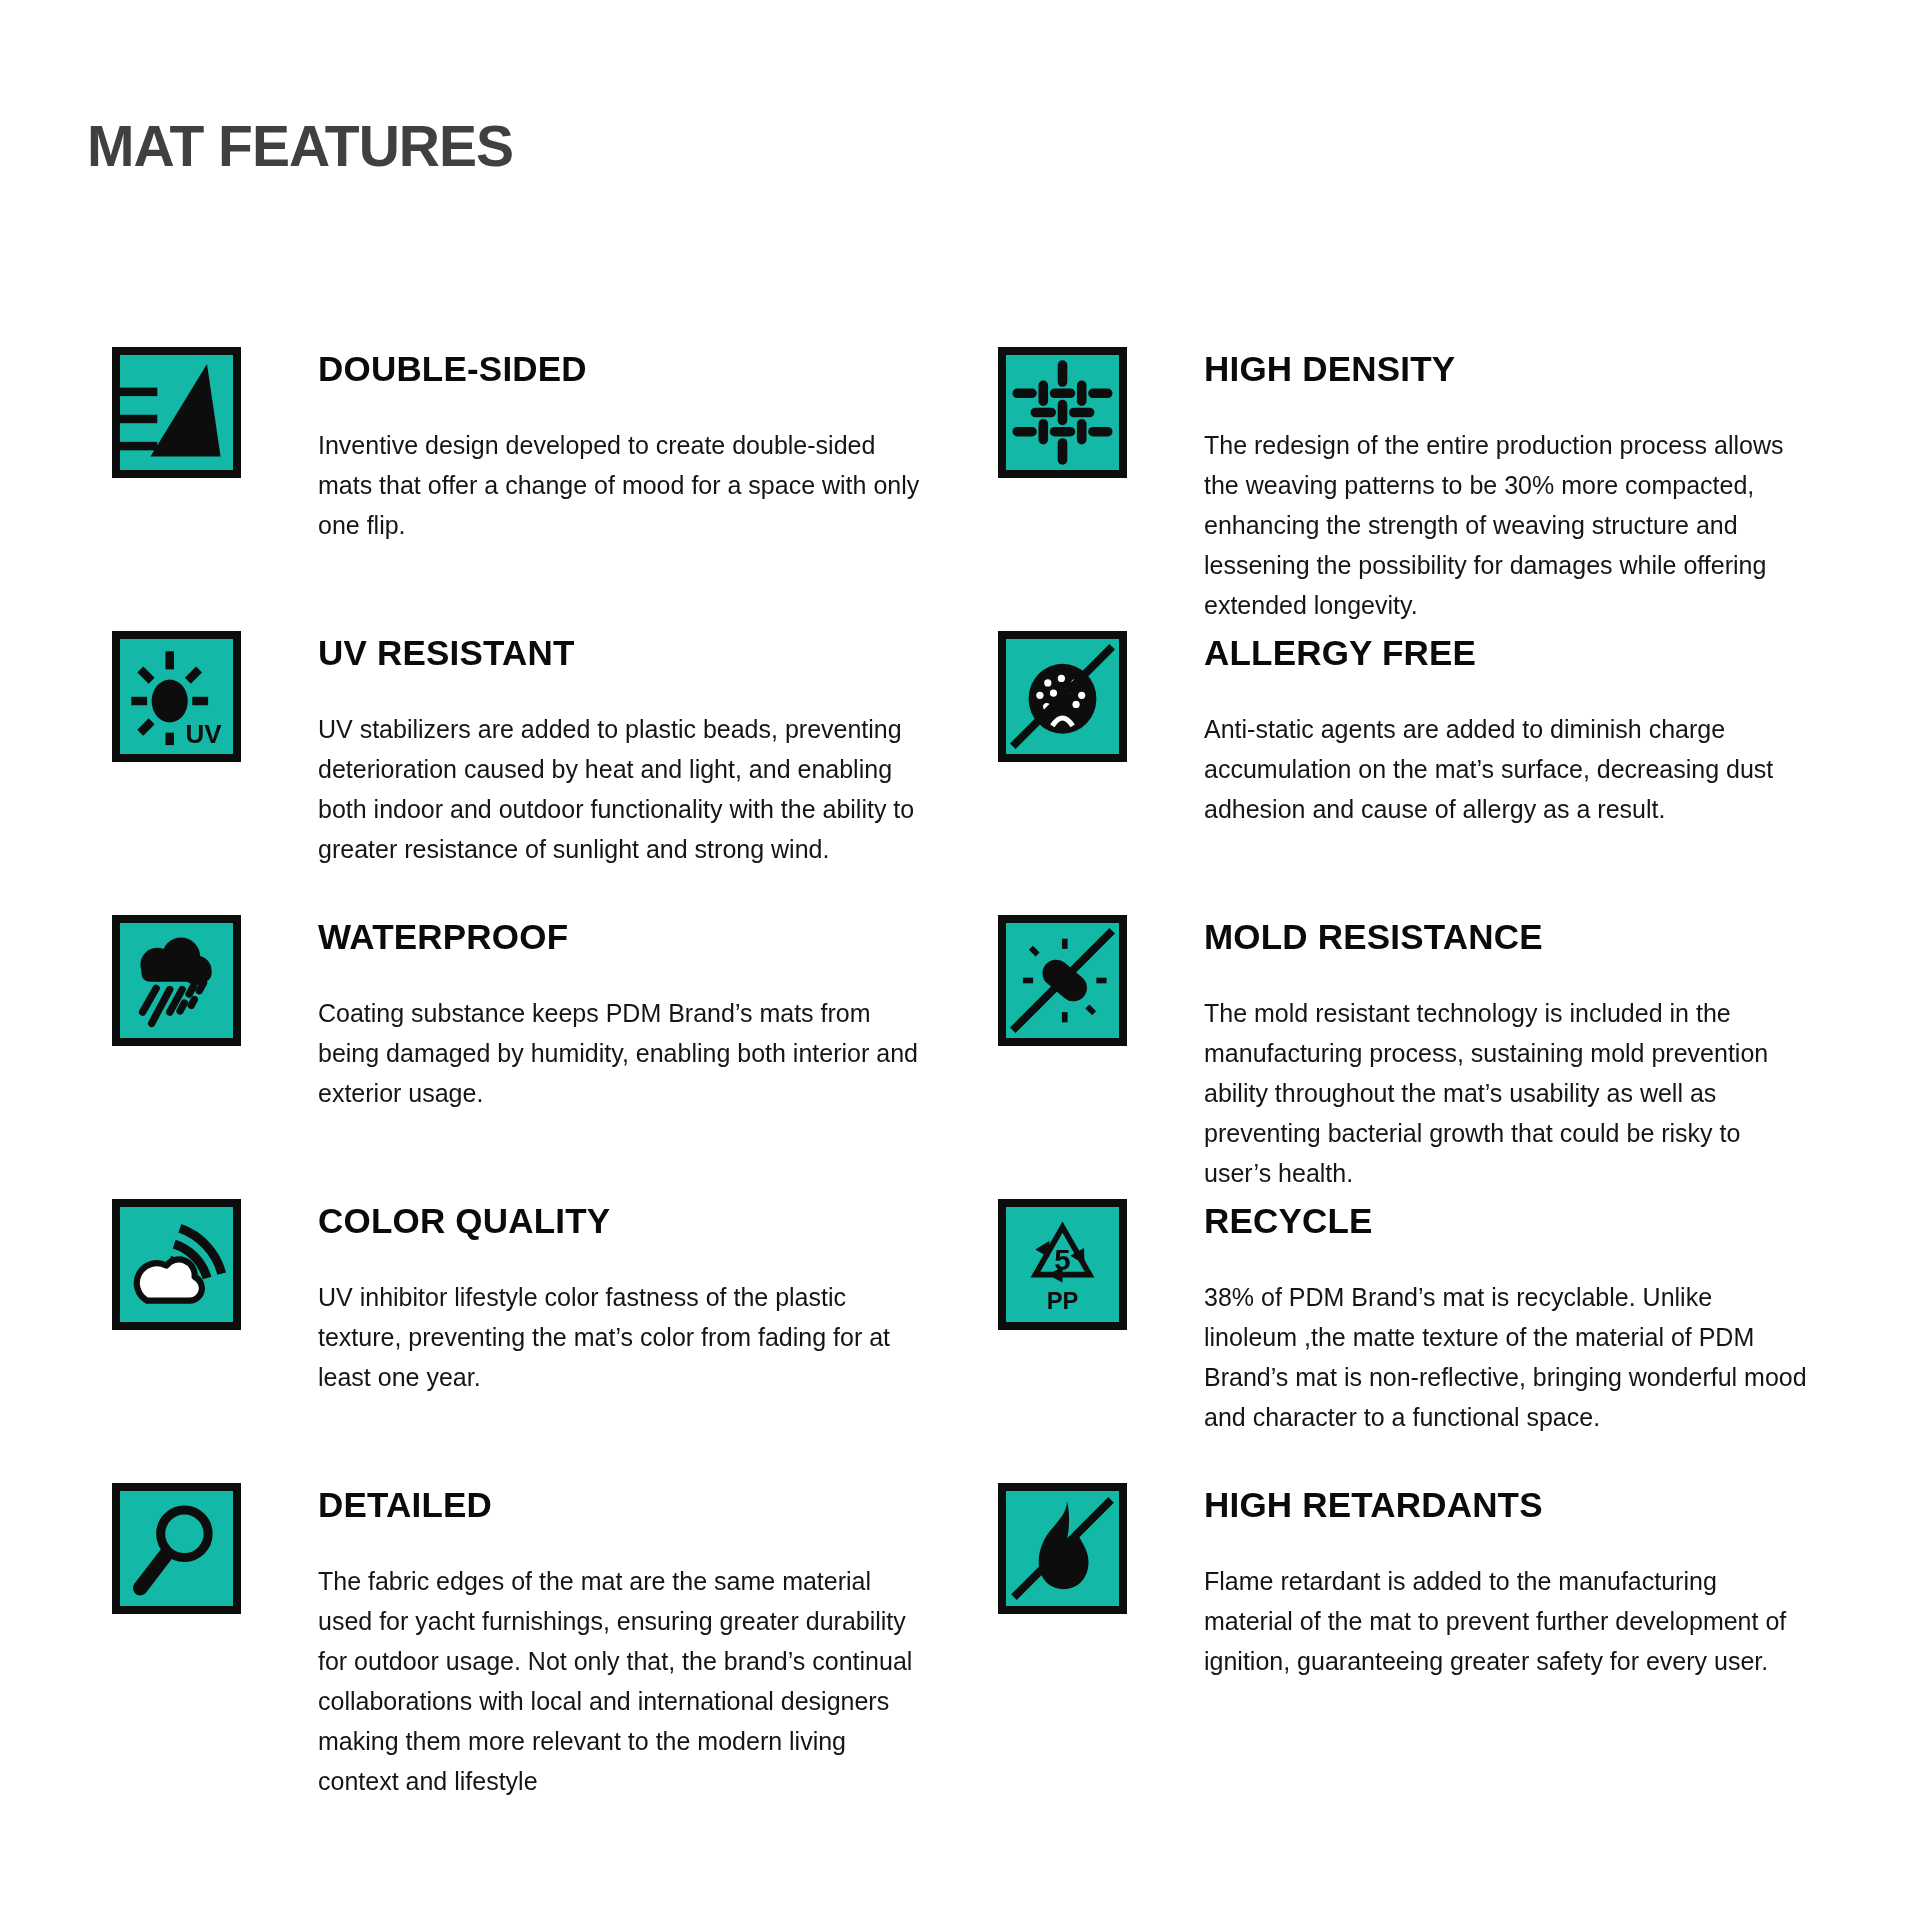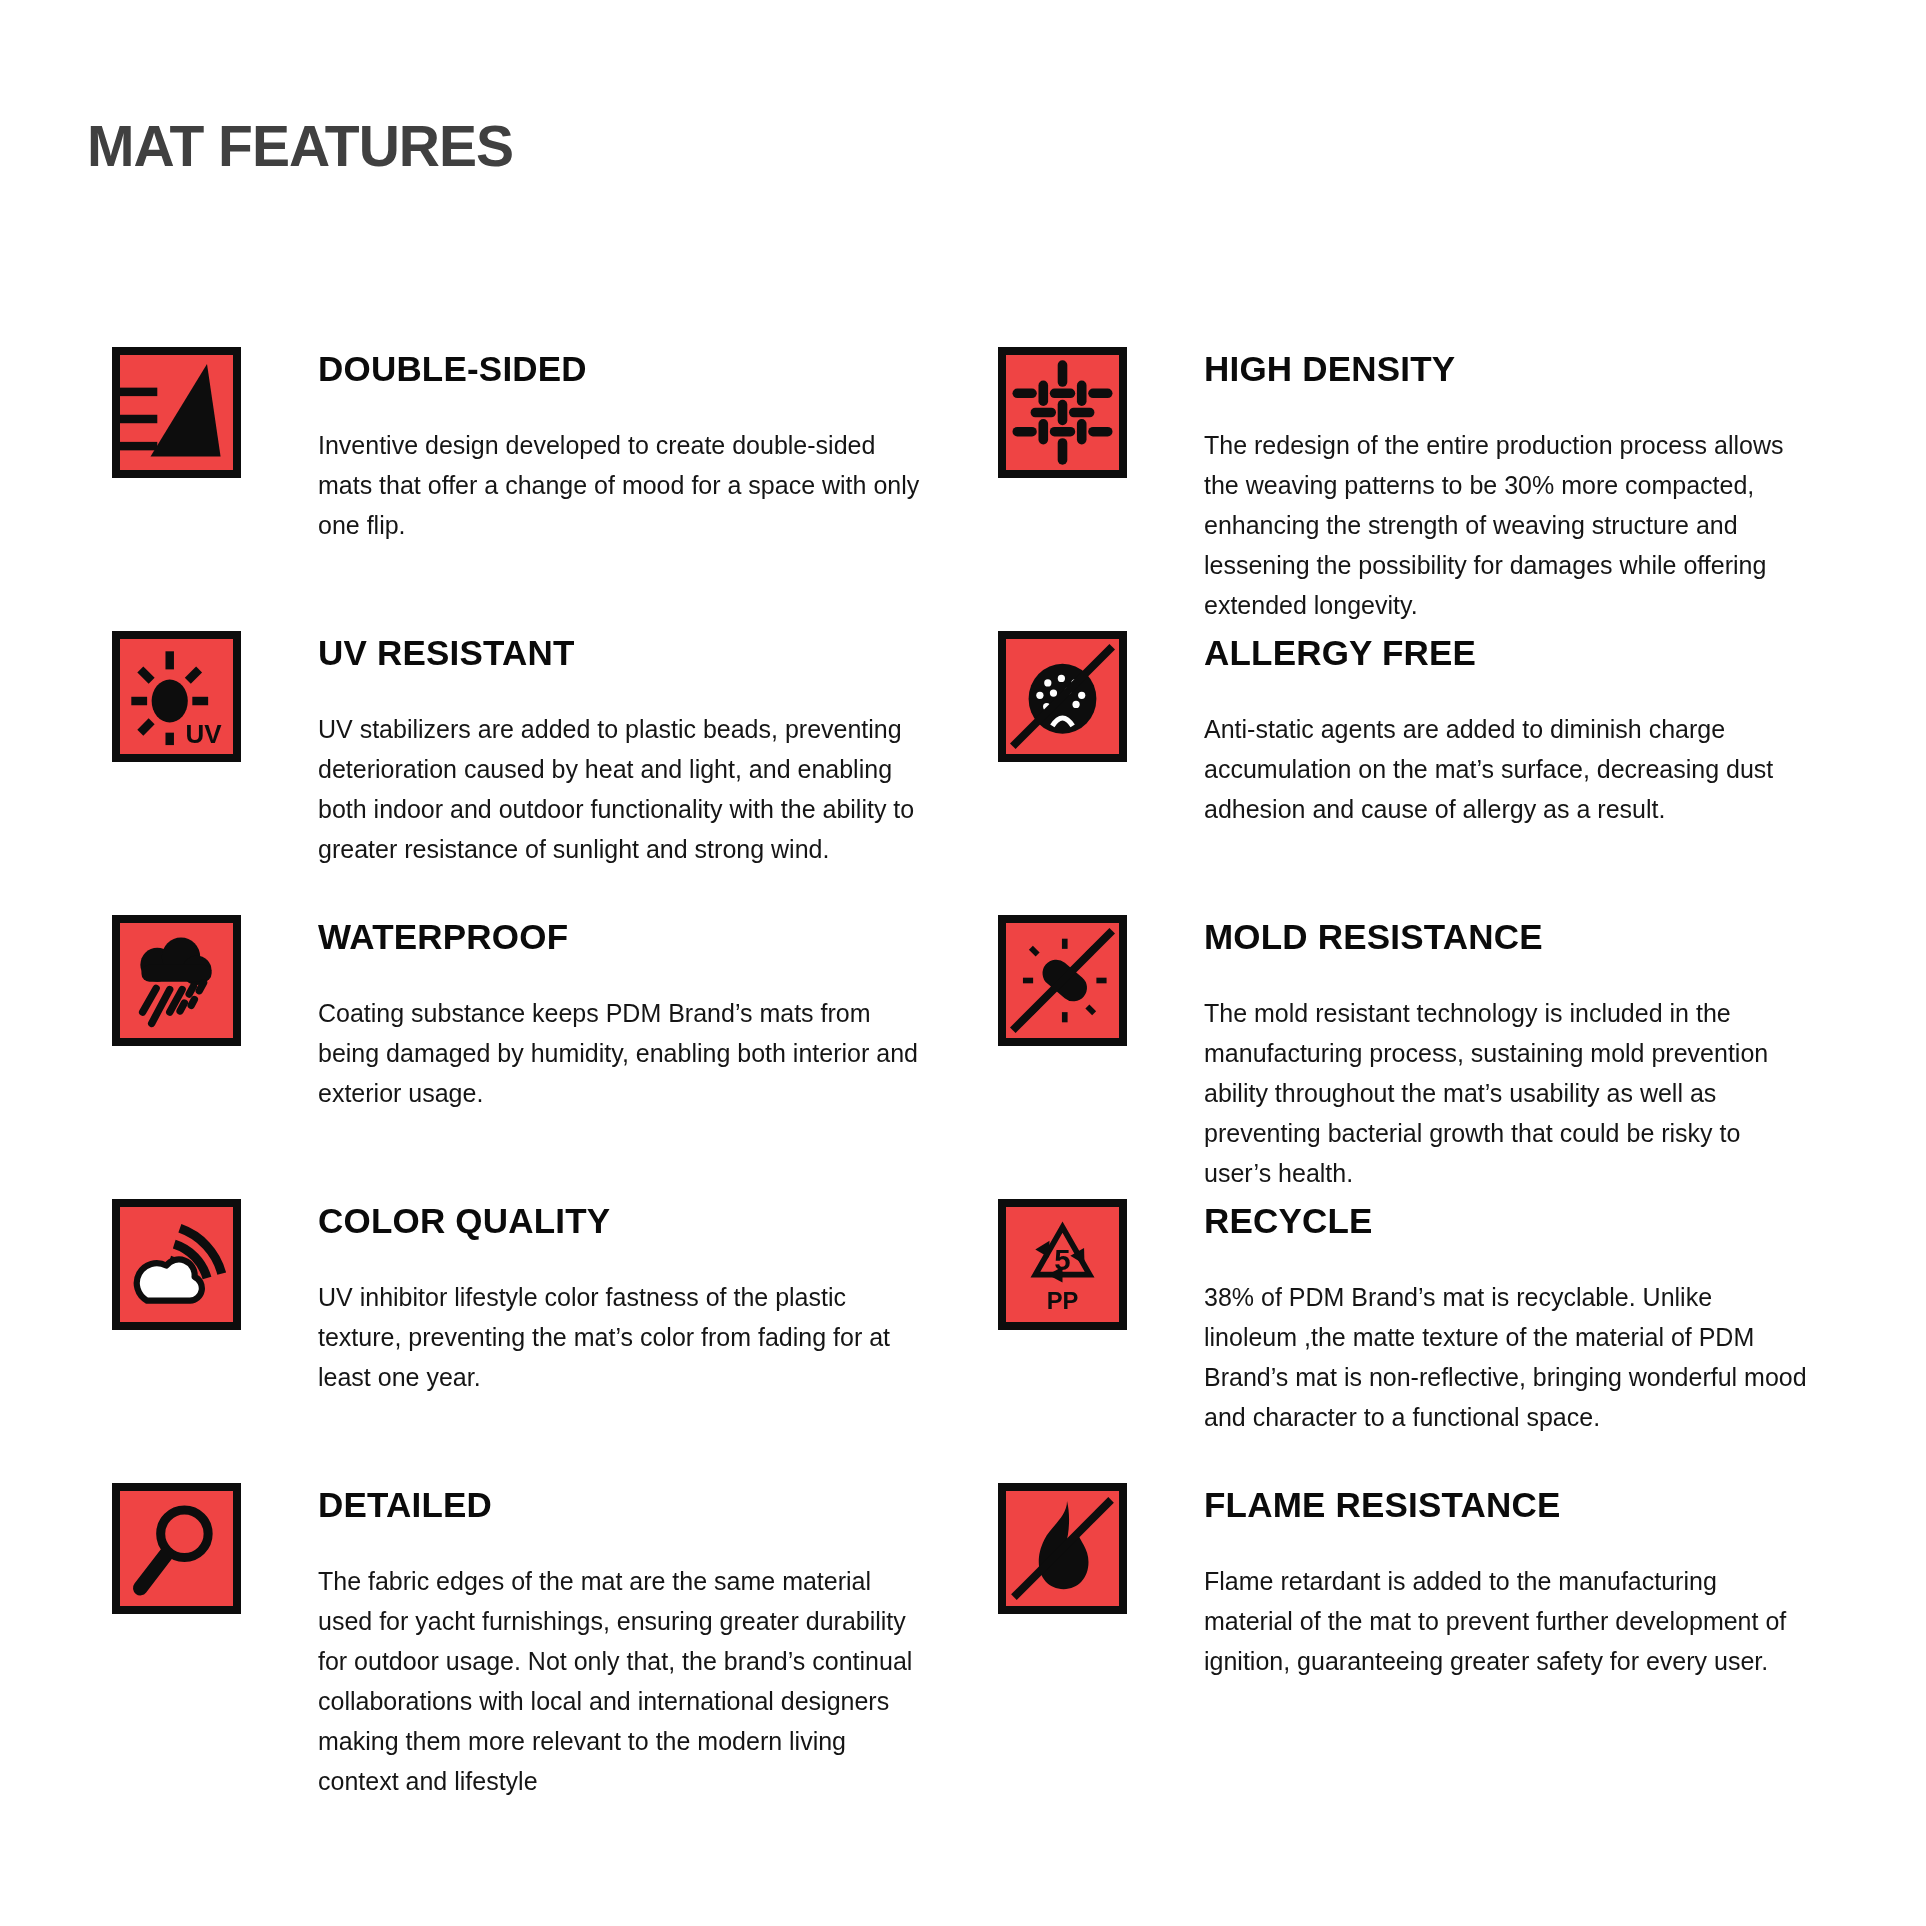--- a/index.html
+++ b/index.html
@@ -37,21 +37,21 @@
   .feature {
     display: flex;
     align-items: flex-start;
   }
   .icon-box {
     flex: 0 0 auto;
     width: 113px;
     height: 115px;
     border: 8px solid #0d0d0d;
     margin-right: 77px;
-    background: #ef4444;
+    background: #14b8a6;
   }
   .icon-box svg {
     display: block;
     width: 100%;
     height: 100%;
   }
   .feature-text {
     width: 606px;
     padding-top: 2px;
   }
@@ -265,19 +265,19 @@
   </div>
 
   <div class="feature">
     <div class="icon-box">
       <svg viewBox="0 0 100 100">
         <path class="ink" d="M54 8 C54 22 40 30 34 42 C30 50 29 56 29 62 C29 76 38 86 51 86 C64 86 73 76 73 62 C73 50 66 44 62 34 C60 42 56 45 53 46 C56 36 57 20 54 8 Z"></path>
         <line class="ln" x1="7" y1="93" x2="93" y2="7" stroke-width="7"></line>
       </svg>
     </div>
     <div class="feature-text">
-      <div class="feature-title">FLAME RESISTANCE</div>
+      <div class="feature-title">HIGH RETARDANTS</div>
       <div class="feature-desc">Flame retardant is added to the manufacturing material of the mat to prevent further development of ignition, guaranteeing greater safety for every user.</div>
     </div>
   </div>
 
 </div>
 
 
 </body></html>

